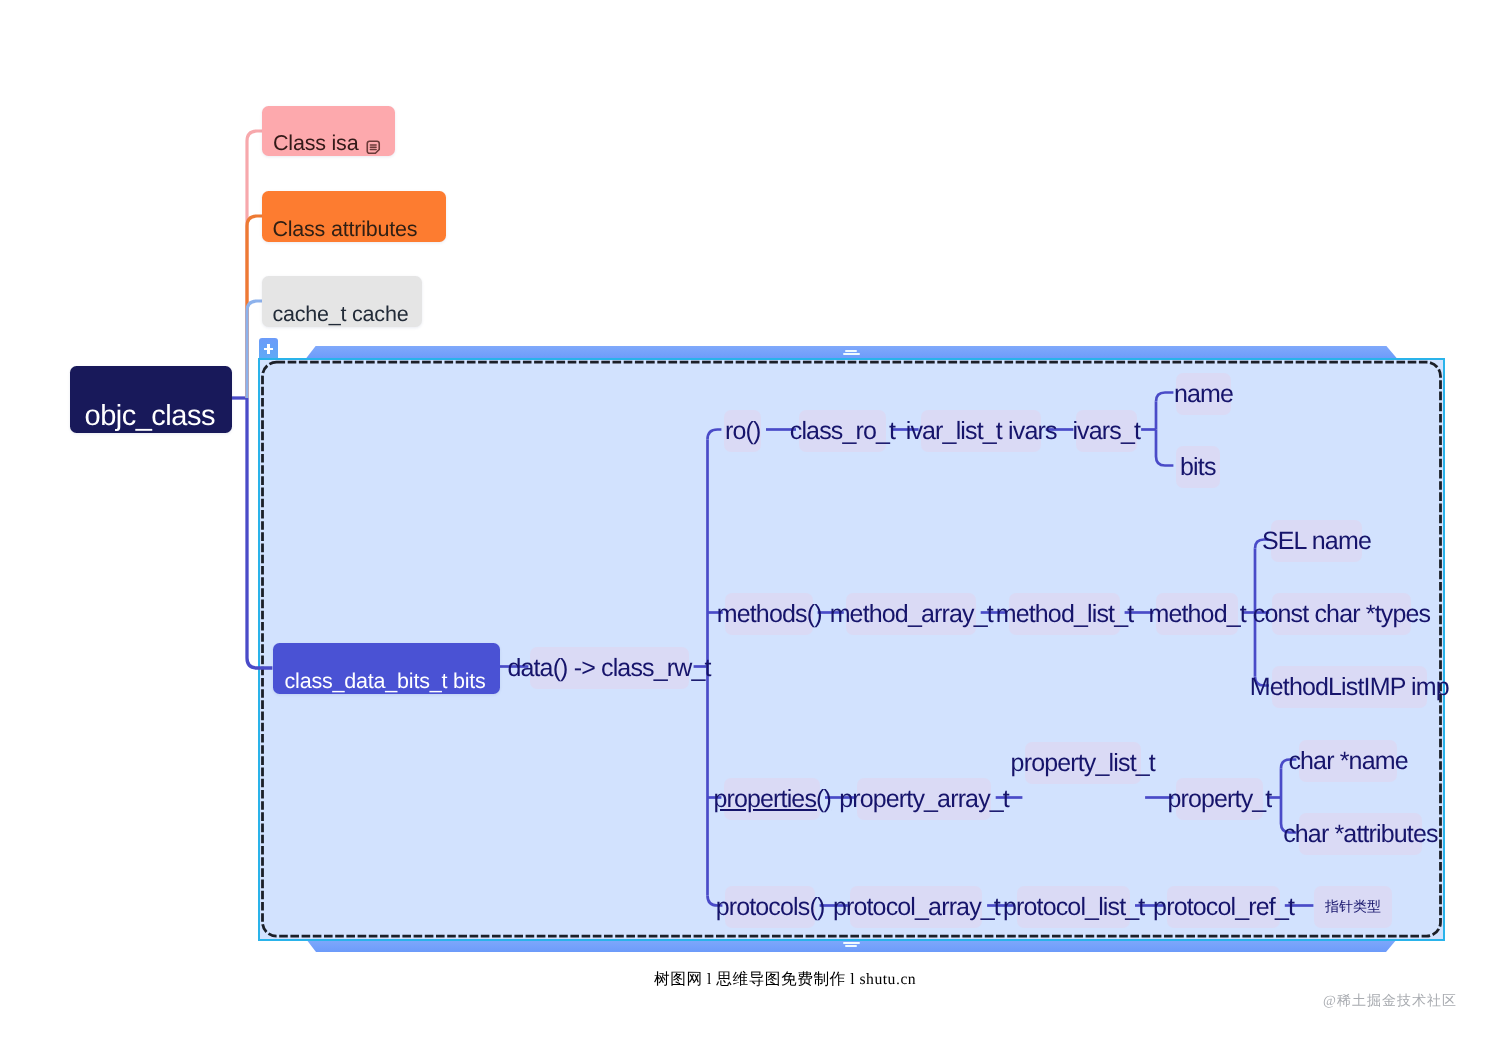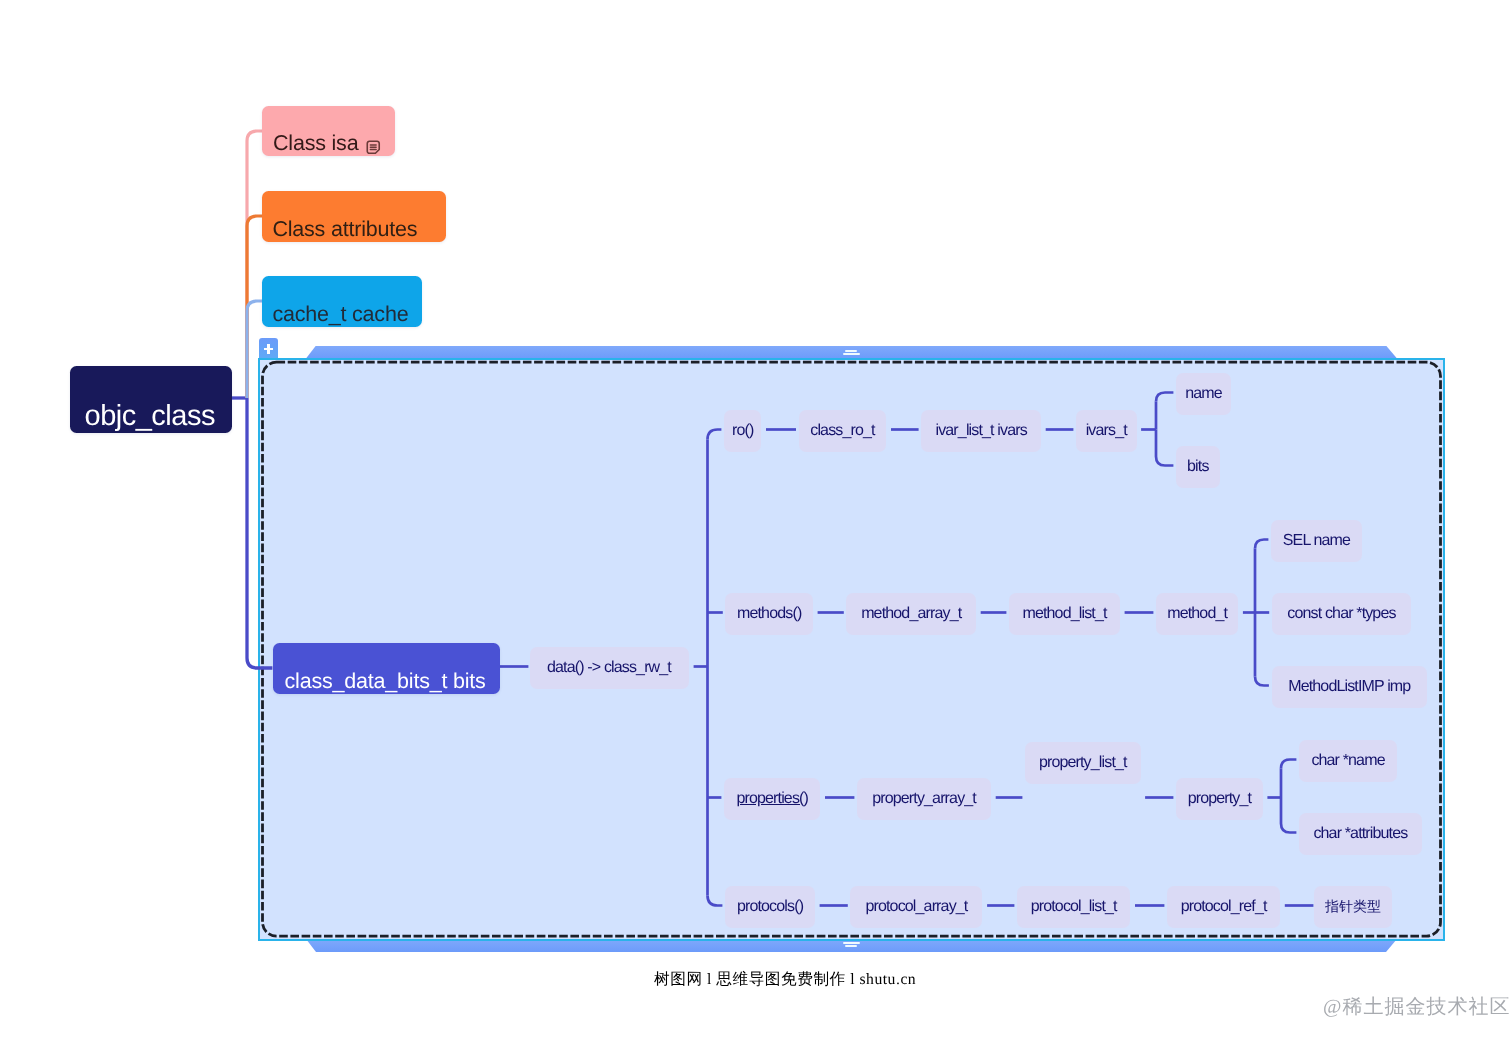--- a/index.html
+++ b/index.html
@@ -33,39 +33,39 @@
   .plus-btn i.h{left:4.5px;top:9.7px;width:9.6px;height:2.7px;}
   .plus-btn i.v{left:7.6px;top:6.1px;width:3.4px;height:10.1px;}
 
   
   .rnode{position:absolute;box-sizing:border-box;display:flex;align-items:flex-end;
       border-radius:6.5px;white-space:nowrap;font-size:21.5px;letter-spacing:-0.2px;
       box-shadow:0 1px 3px rgba(40,60,120,0.10);}
 
   
   .tnode{position:absolute;box-sizing:border-box;display:flex;align-items:center;
-      justify-content:center;white-space:nowrap;color:#16146b;font-size:16px;
+      justify-content:center;white-space:nowrap;color:#16146b;font-size:25px;
       letter-spacing:-0.85px;background:rgba(250,191,209,0.2);border-radius:7px;}
 
   .n-isa{left:262px;top:106px;width:133px;height:50px;background:#fda9ad;
       color:#331a18;padding-left:11px;}
   .note-ic{width:16.5px;height:16.6px;margin-left:6.6px;margin-top:0.5px;flex:none;}
   .n-super{left:262px;top:191px;width:184px;height:51px;background:#fd7c30;
       color:#2f1f14;padding-left:10.4px;}
-  .n-cache{left:262px;top:276px;width:160px;height:51px;background:#0ea5e9;
+  .n-cache{left:262px;top:276px;width:160px;height:51px;background:#e5e5e5;
       color:#222b38;padding-left:10.4px;}
   .n-root{left:70px;top:366px;width:162px;height:67px;background:#18195a;
       color:#fff;font-size:29px;letter-spacing:-0.5px;padding-left:14.5px;}
   .n-bits{left:273px;top:643px;width:227px;height:51px;background:#4a52d4;
       color:#fff;padding-left:11.5px;}
 
   .tnode.cjk{font-size:14px;letter-spacing:0;}
   .wm-left{position:absolute;left:654px;top:969px;font-size:15.7px;color:#000000;
       font-family:"Liberation Serif", serif;letter-spacing:.5px;}
-  .wm-right{position:absolute;left:1323px;top:993px;font-size:20px;color:#a8abb0;
+  .wm-right{position:absolute;left:1323px;top:993px;font-size:14px;color:#a8abb0;
       font-family:"Liberation Serif", serif;letter-spacing:1px;}
   svg.wires{position:absolute;left:0;top:0;width:1512px;height:1043px;}
 </style>
 </head>
 <body>
 
 <div id="canvas">
 
   <div class="handle-bar handle-top">
     <div class="handle-shape"></div>

